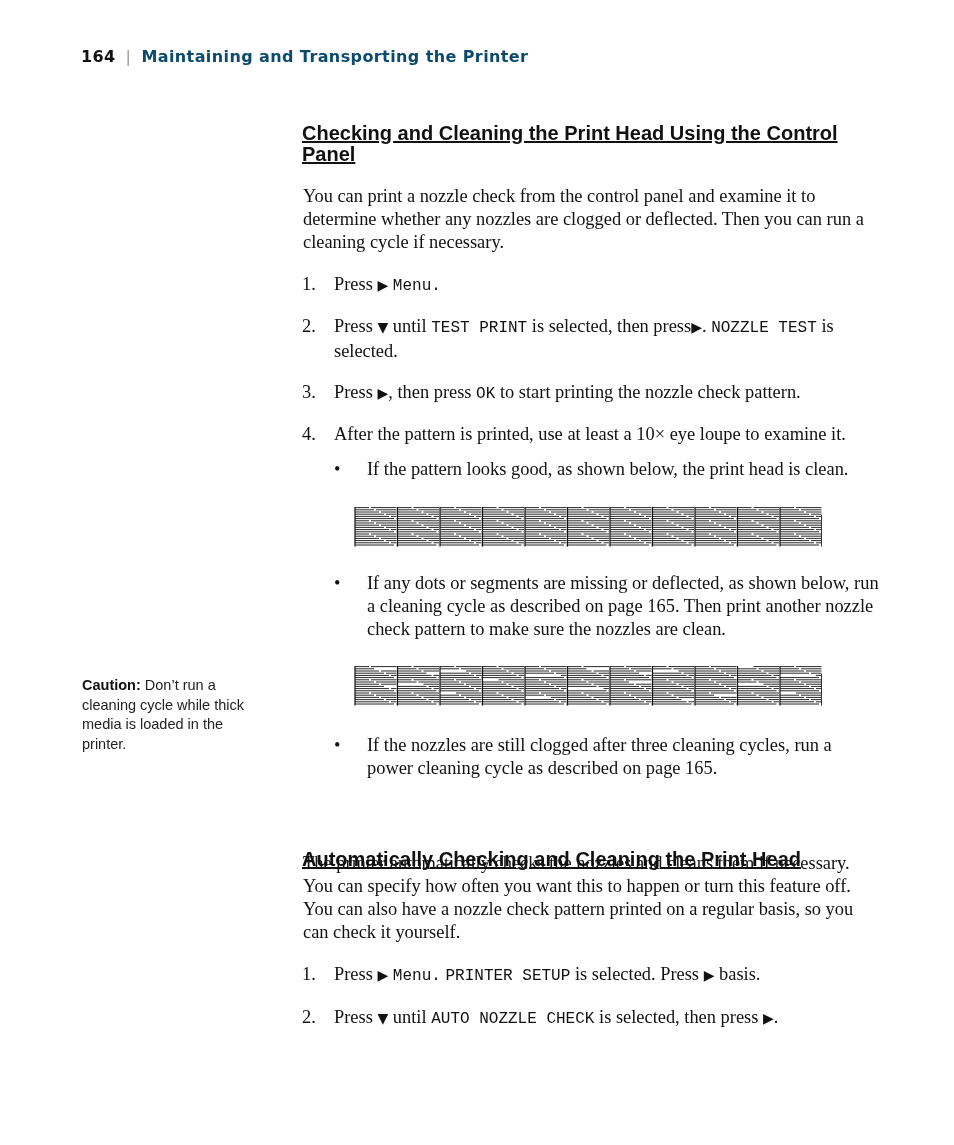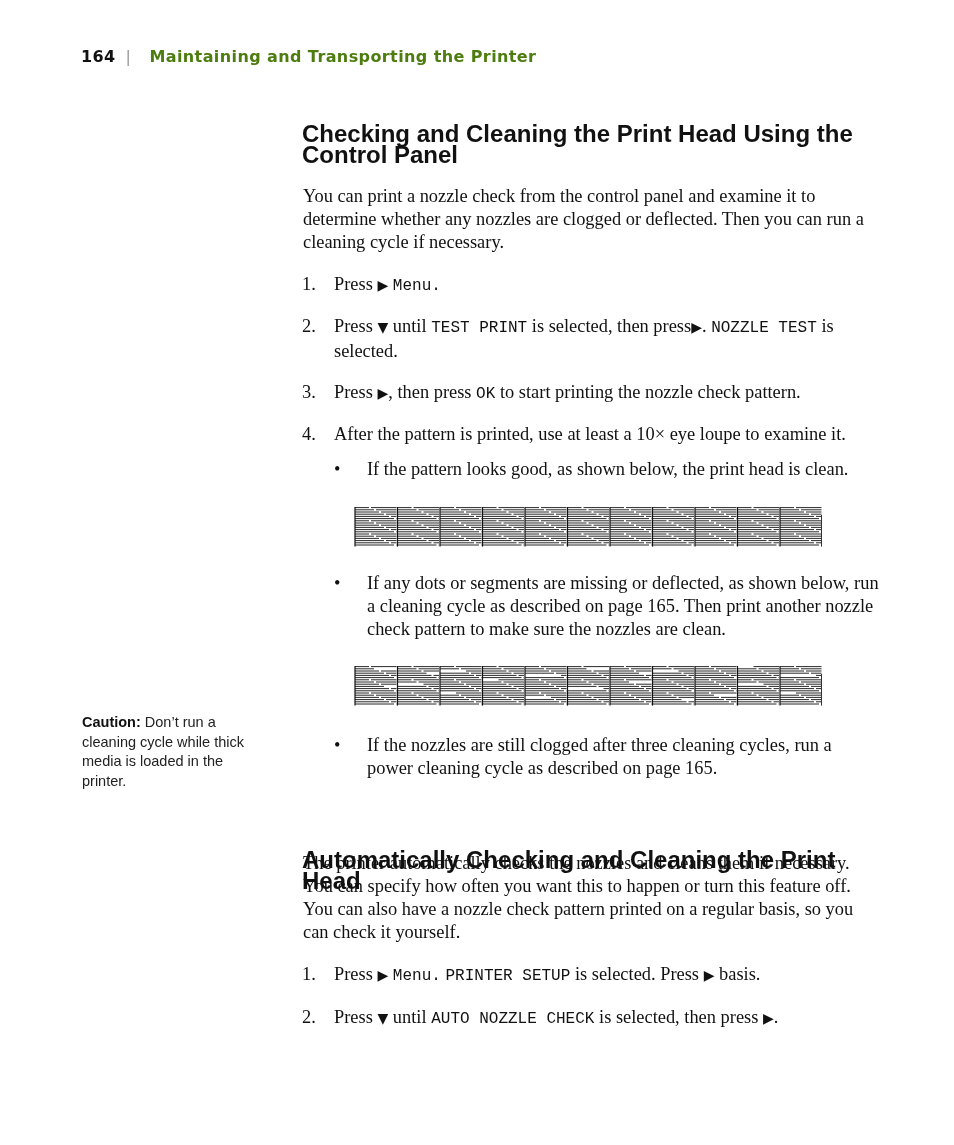--- a/index.html
+++ b/index.html
@@ -1,35 +1,35 @@
 <!DOCTYPE html>
 <html><head>
 <meta charset="utf-8">
 <style>
   html, body { margin: 0; padding: 0; background: #ffffff; }
   body { width: 954px; height: 1145px; position: relative; overflow: hidden; color: #111; }
   .runhead { position: absolute; left: 81px; top: 47px; font-family: "DejaVu Sans", sans-serif; font-weight: bold; font-size: 16px; letter-spacing: 0.4px; white-space: nowrap; }
   .runhead .pnum { color: #111; margin-top: 20px; }
   .runhead .sep { color: #999; font-weight: normal; margin: 0 10px; }
-  .runhead .chap { color: #4d7c0f; margin-left: 8px; }
+  .runhead .chap { color: #0c4a6e; }
 
   .main { position: absolute; left: 302px; top: 0; width: 575px; }
-  h2 { font-family: "Liberation Sans", sans-serif; font-weight: bold; font-size: 24px; line-height: 21px; margin: 0; position: absolute; left: 0; width: 575px; color: #111; }
+  h2 { font-family: "Liberation Sans", sans-serif; font-weight: bold; font-size: 20px; line-height: 21px; margin: 0; position: absolute; left: 0; width: 575px; color: #111; text-decoration: underline; }
   p.body { font-family: "Liberation Serif", serif; font-size: 18.4px; line-height: 23px; margin: 1px; position: absolute; left: 0; width: 575px; }
   .step { position: absolute; left: 0; width: 575px; font-family: "Liberation Serif", serif; font-size: 18.4px; line-height: 23px; }
   .step .num { position: absolute; left: 0; top: 0; }
   .step .txt { position: absolute; left: 32px; width: 540px; }
   .sans { font-family: Liberation Mono, monospace; font-size: 16px; }
   .arrow { font-family: "DejaVu Sans", sans-serif; font-size: 14px; }
   .bullet { position: absolute; left: 32px; width: 545px; font-family: "Liberation Serif", serif; font-size: 18.4px; line-height: 23px; }
   .bullet .dot { position: absolute; left: 0; top: 0; }
   .bullet .btxt { position: absolute; left: 33px; width: 512px; }
   .pattern { position: absolute; left: 52px; }
 
-  .sidebar { position: absolute; left: 82px; top: 676px; width: 175px; font-family: "Liberation Sans", sans-serif; font-size: 14.5px; line-height: 19.5px; color: #222; margin-top: 37px; }
+  .sidebar { position: absolute; left: 82px; top: 676px; width: 175px; font-family: "Liberation Sans", sans-serif; font-size: 14.5px; line-height: 19.5px; color: #222; }
   .sidebar b { color: #111; }
 </style>
 </head>
 <body>
 
 <div class="runhead">
   <span class="pnum">164</span><span class="sep">|</span><span class="chap">Maintaining and Transporting the Printer</span>
 </div>
 
 <div class="sidebar">

